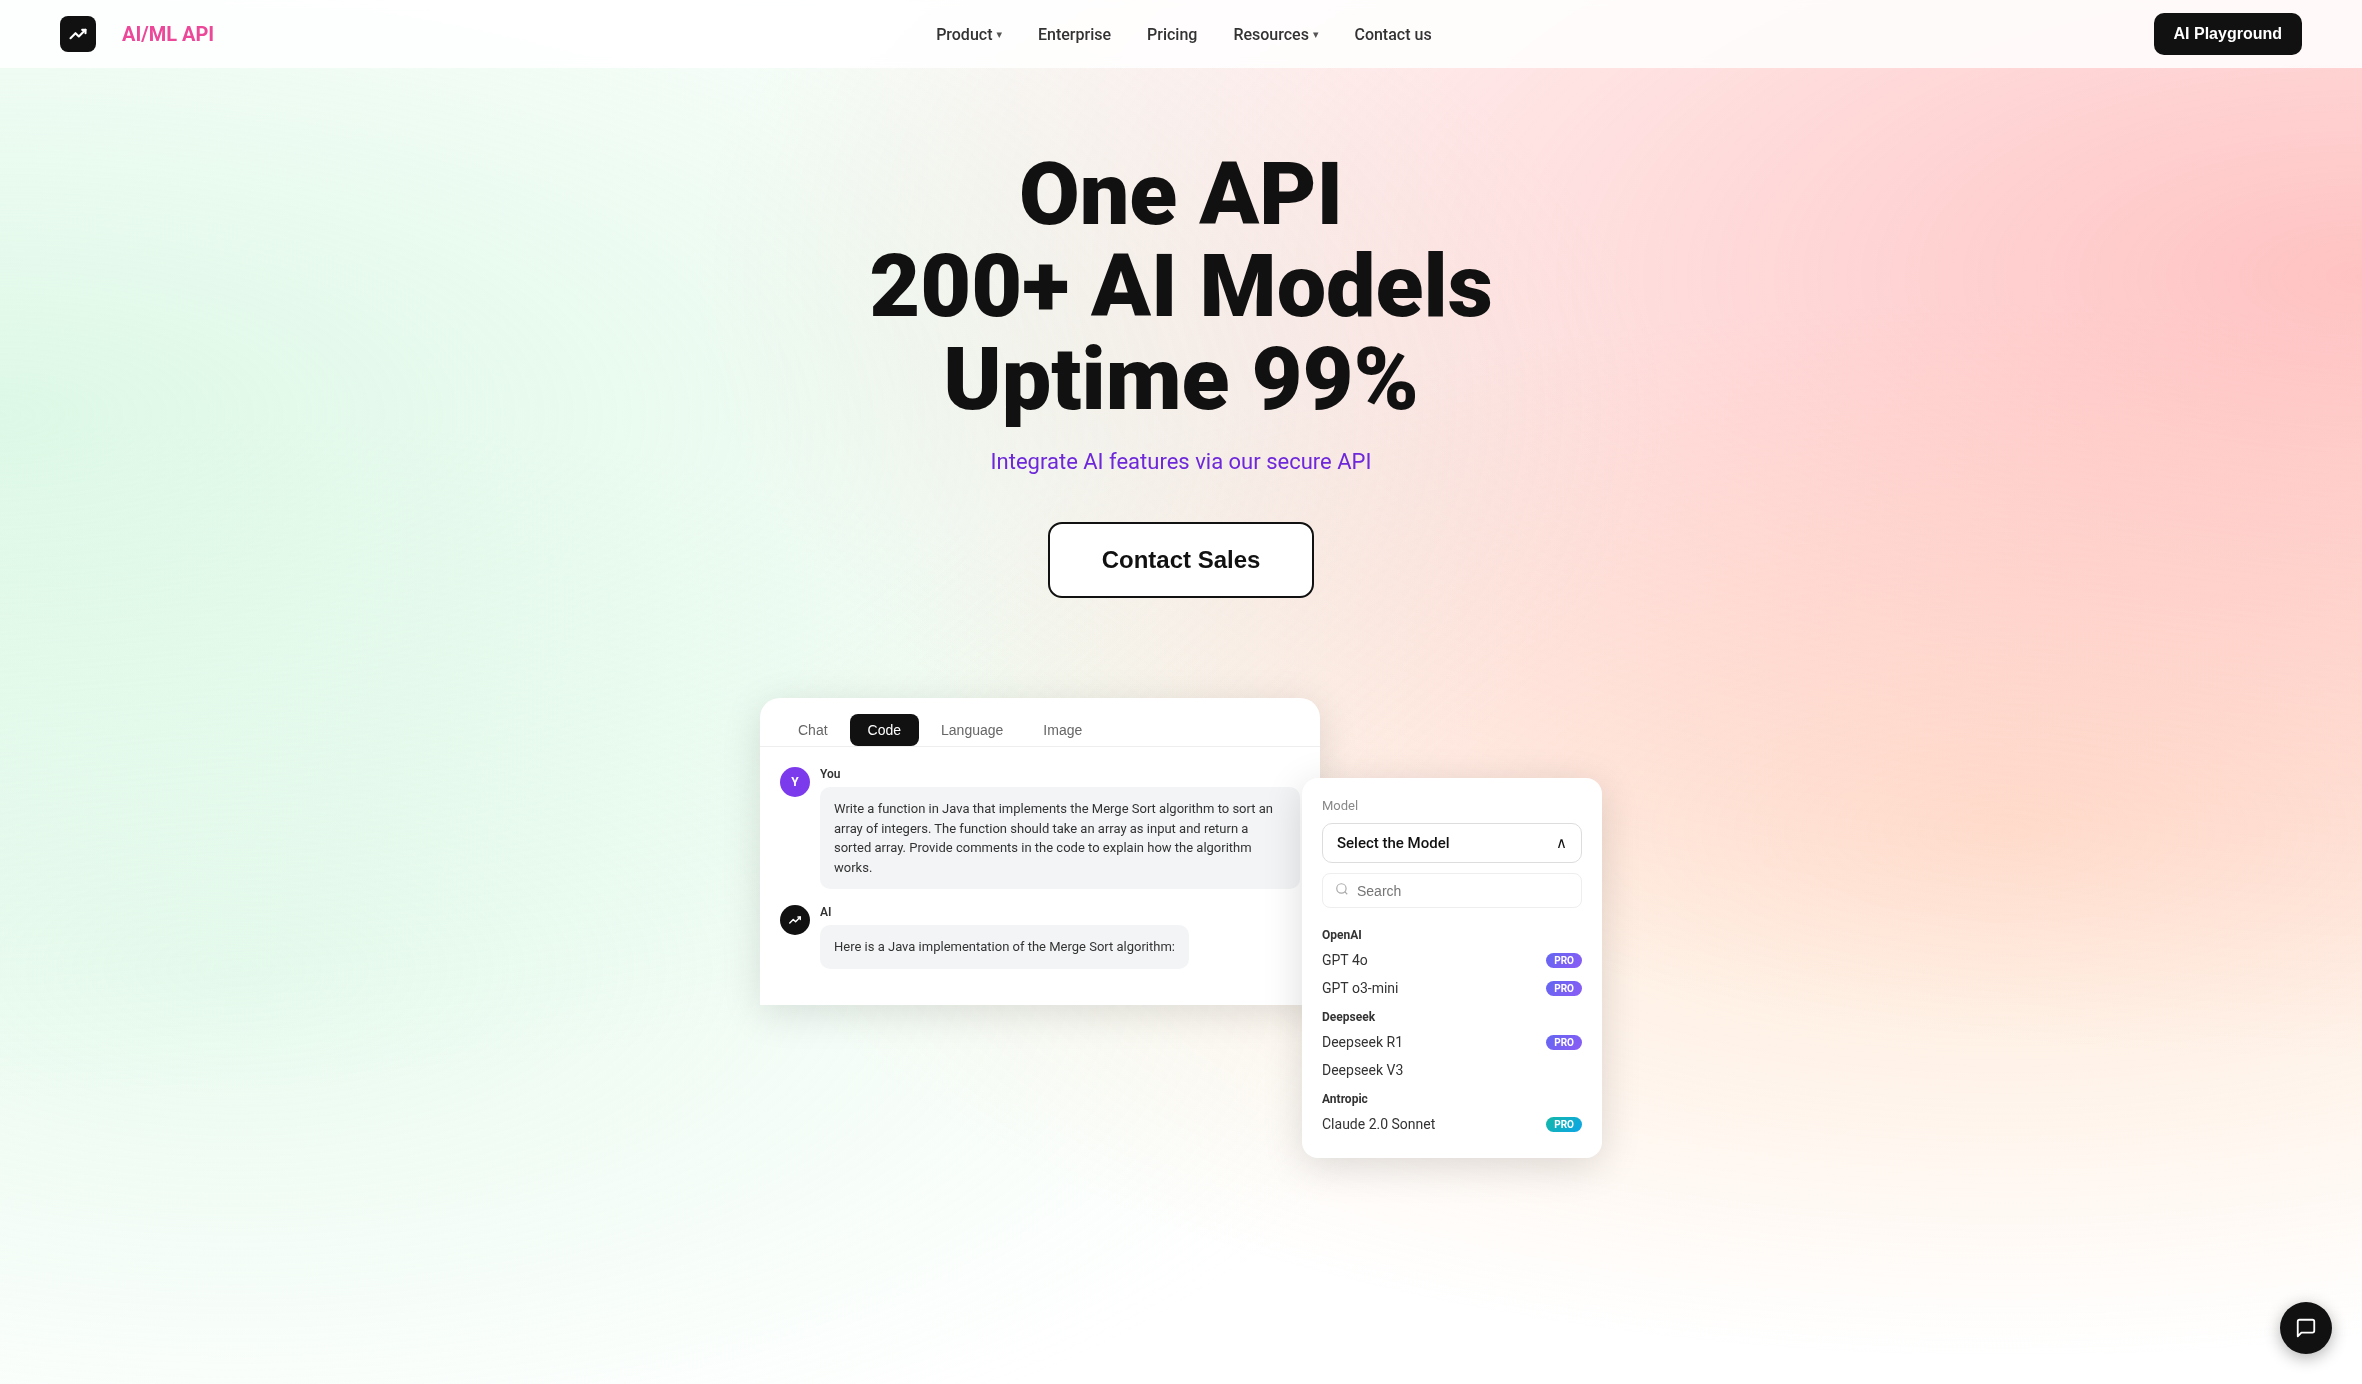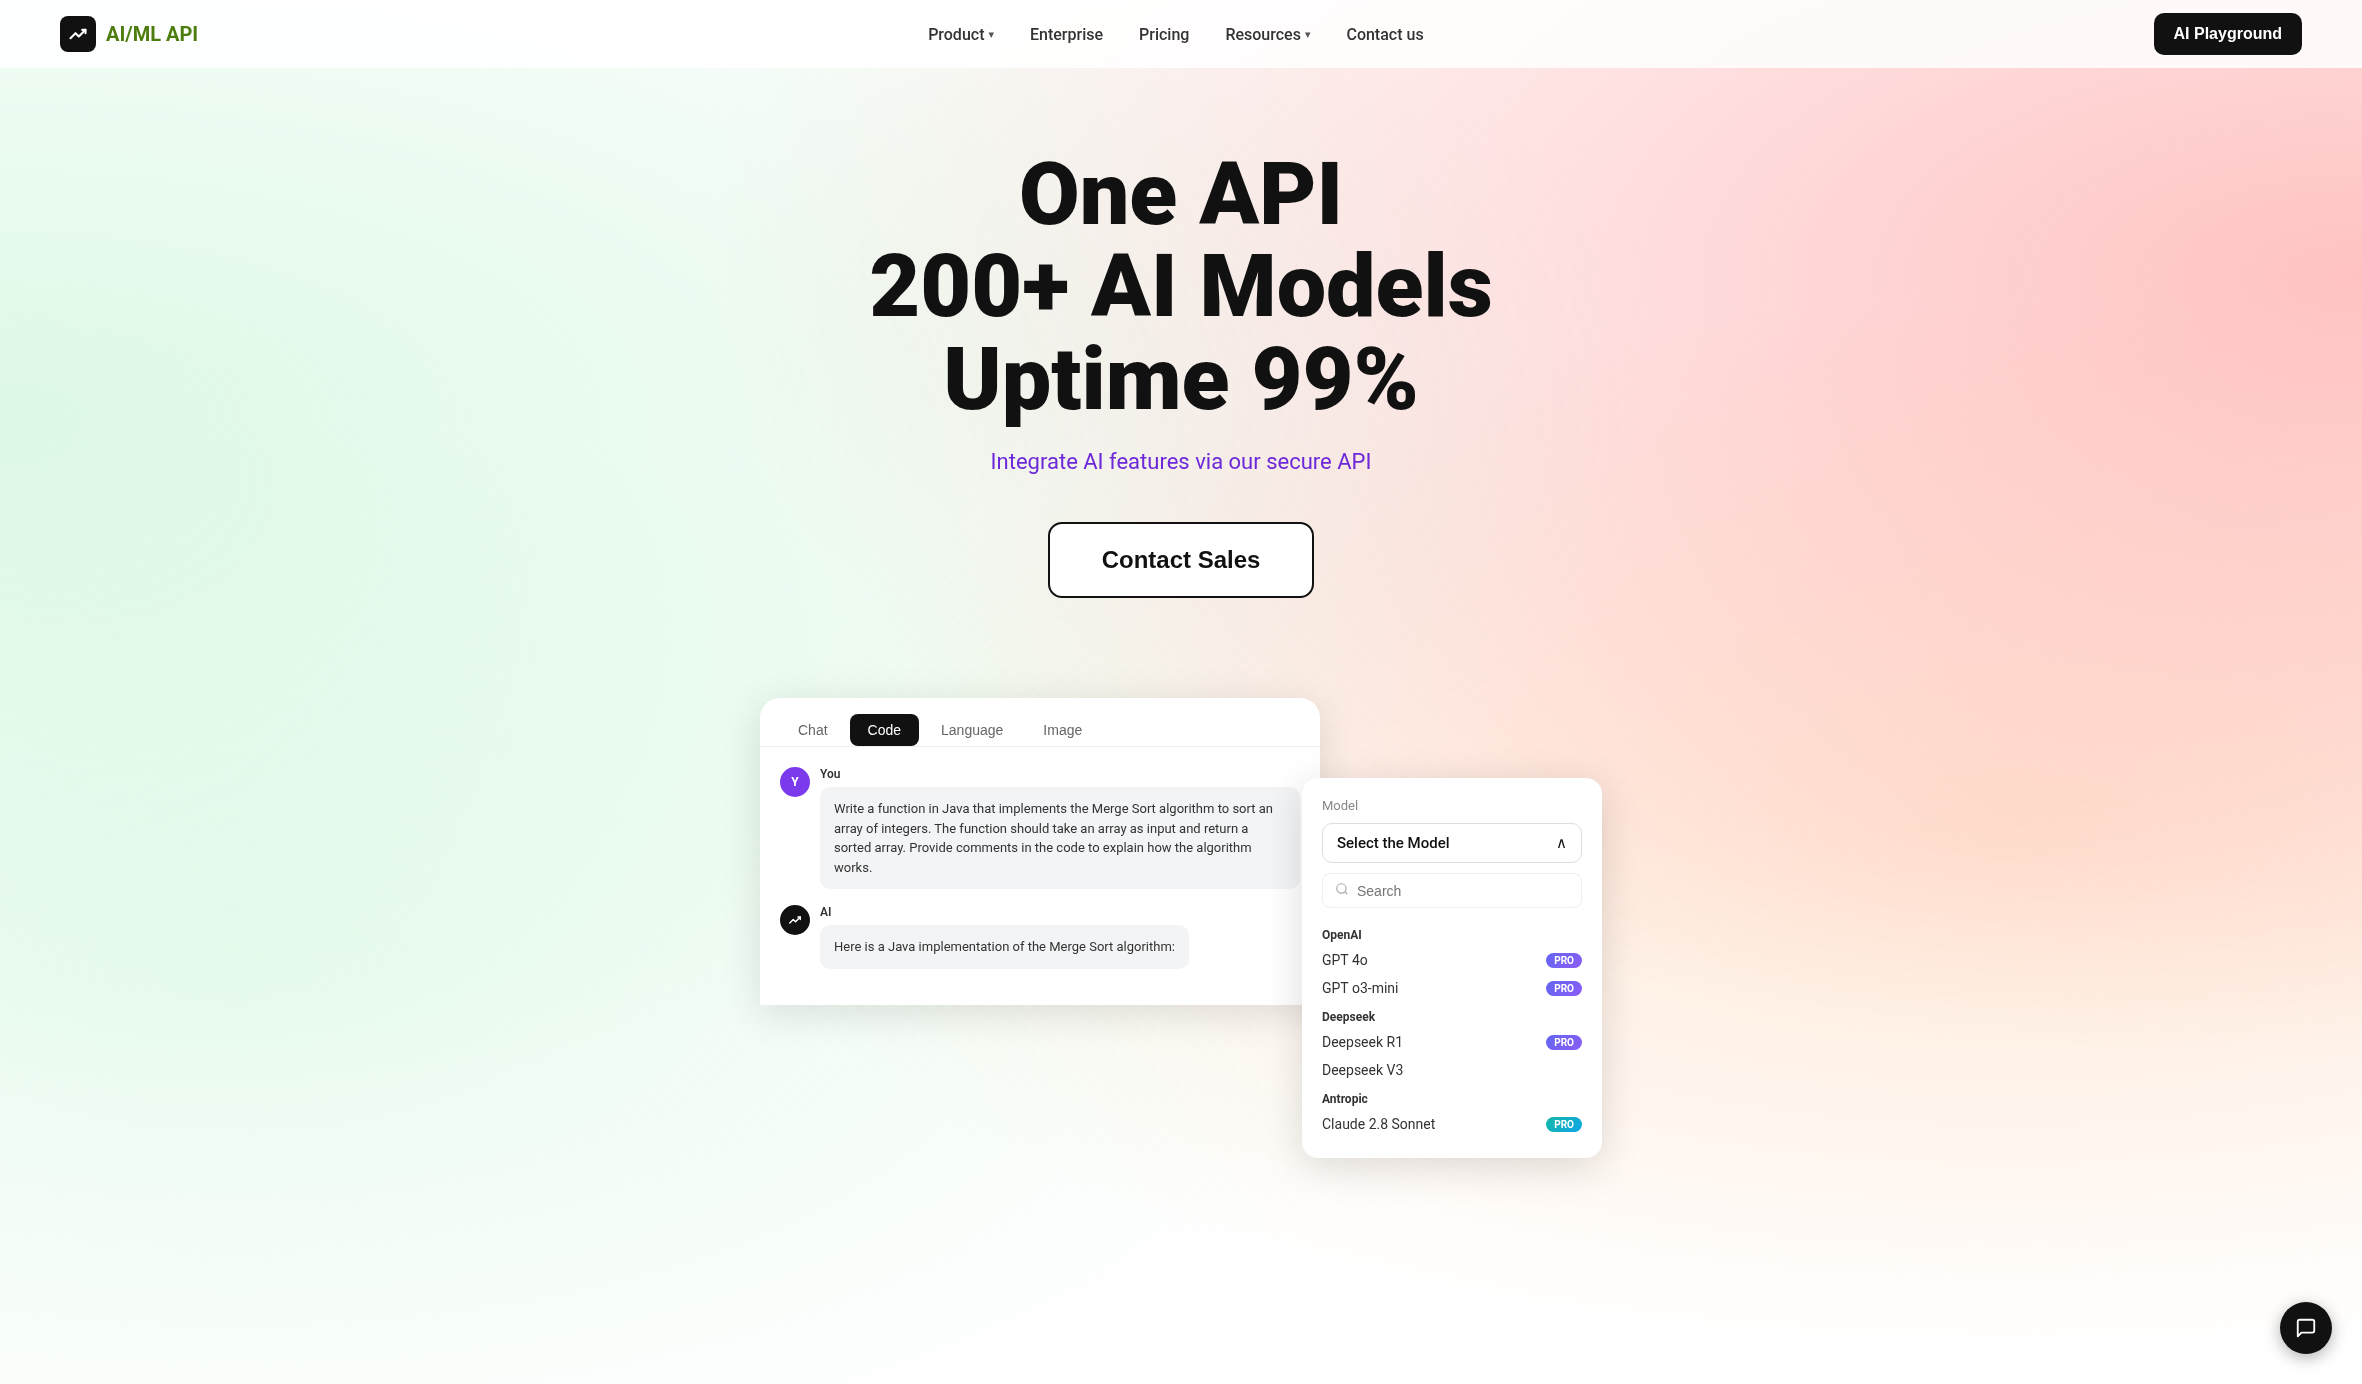--- a/index.html
+++ b/index.html
@@ -31,24 +31,24 @@
       justify-content: space-between;
       padding: 0 60px;
       height: 68px;
       background: rgba(255,255,255,0.85);
       backdrop-filter: blur(4px);
     }
 
     .nav-logo {
       display: flex;
       align-items: center;
-      gap: 10px;
+      gap: 26px;
       font-weight: 700;
       font-size: 20px;
-      color: #4d7c0f;
+      color: #ec4899;
       text-decoration: none;
     }
 
     .logo-icon {
       width: 36px;
       height: 36px;
       background: #111;
       border-radius: 8px;
       display: flex;
       align-items: center;
@@ -512,21 +512,21 @@
       <div class="model-item">
         <span>Deepseek R1</span>
         <span class="badge-pro">PRO</span>
       </div>
       <div class="model-item">
         <span>Deepseek V3</span>
       </div>
 
       <div class="model-provider">Antropic</div>
       <div class="model-item">
-        <span>Claude 2.8 Sonnet</span>
+        <span>Claude 2.0 Sonnet</span>
         <span class="badge-pro-teal">PRO</span>
       </div>
 
     </div>
   </div>
 </div>
 
 <div class="chat-bubble-btn">
   <svg width="22" height="22" viewBox="0 0 24 24" fill="none" stroke="white" stroke-width="2" stroke-linecap="round" stroke-linejoin="round">
     <path d="M21 15a2 2 0 0 1-2 2H7l-4 4V5a2 2 0 0 1 2-2h14a2 2 0 0 1 2 2z"></path>

